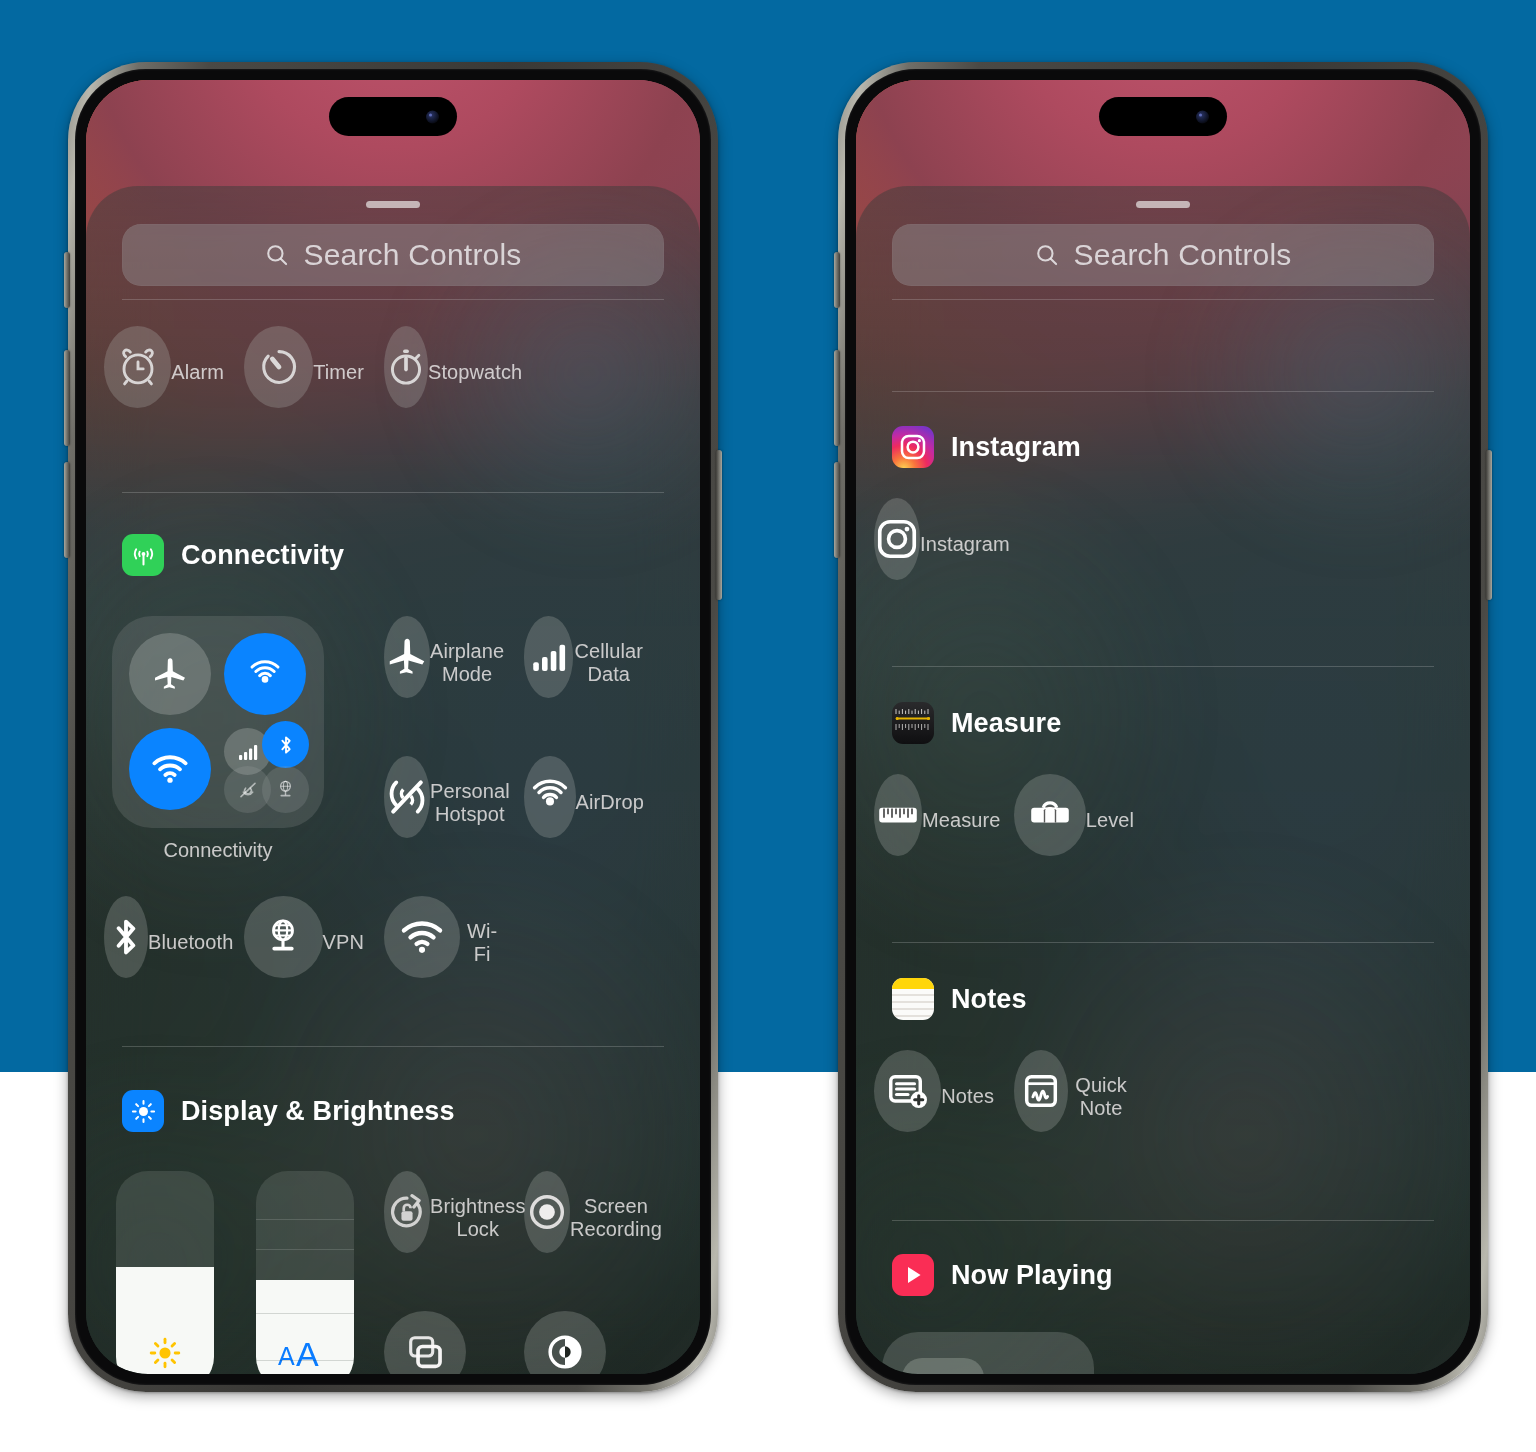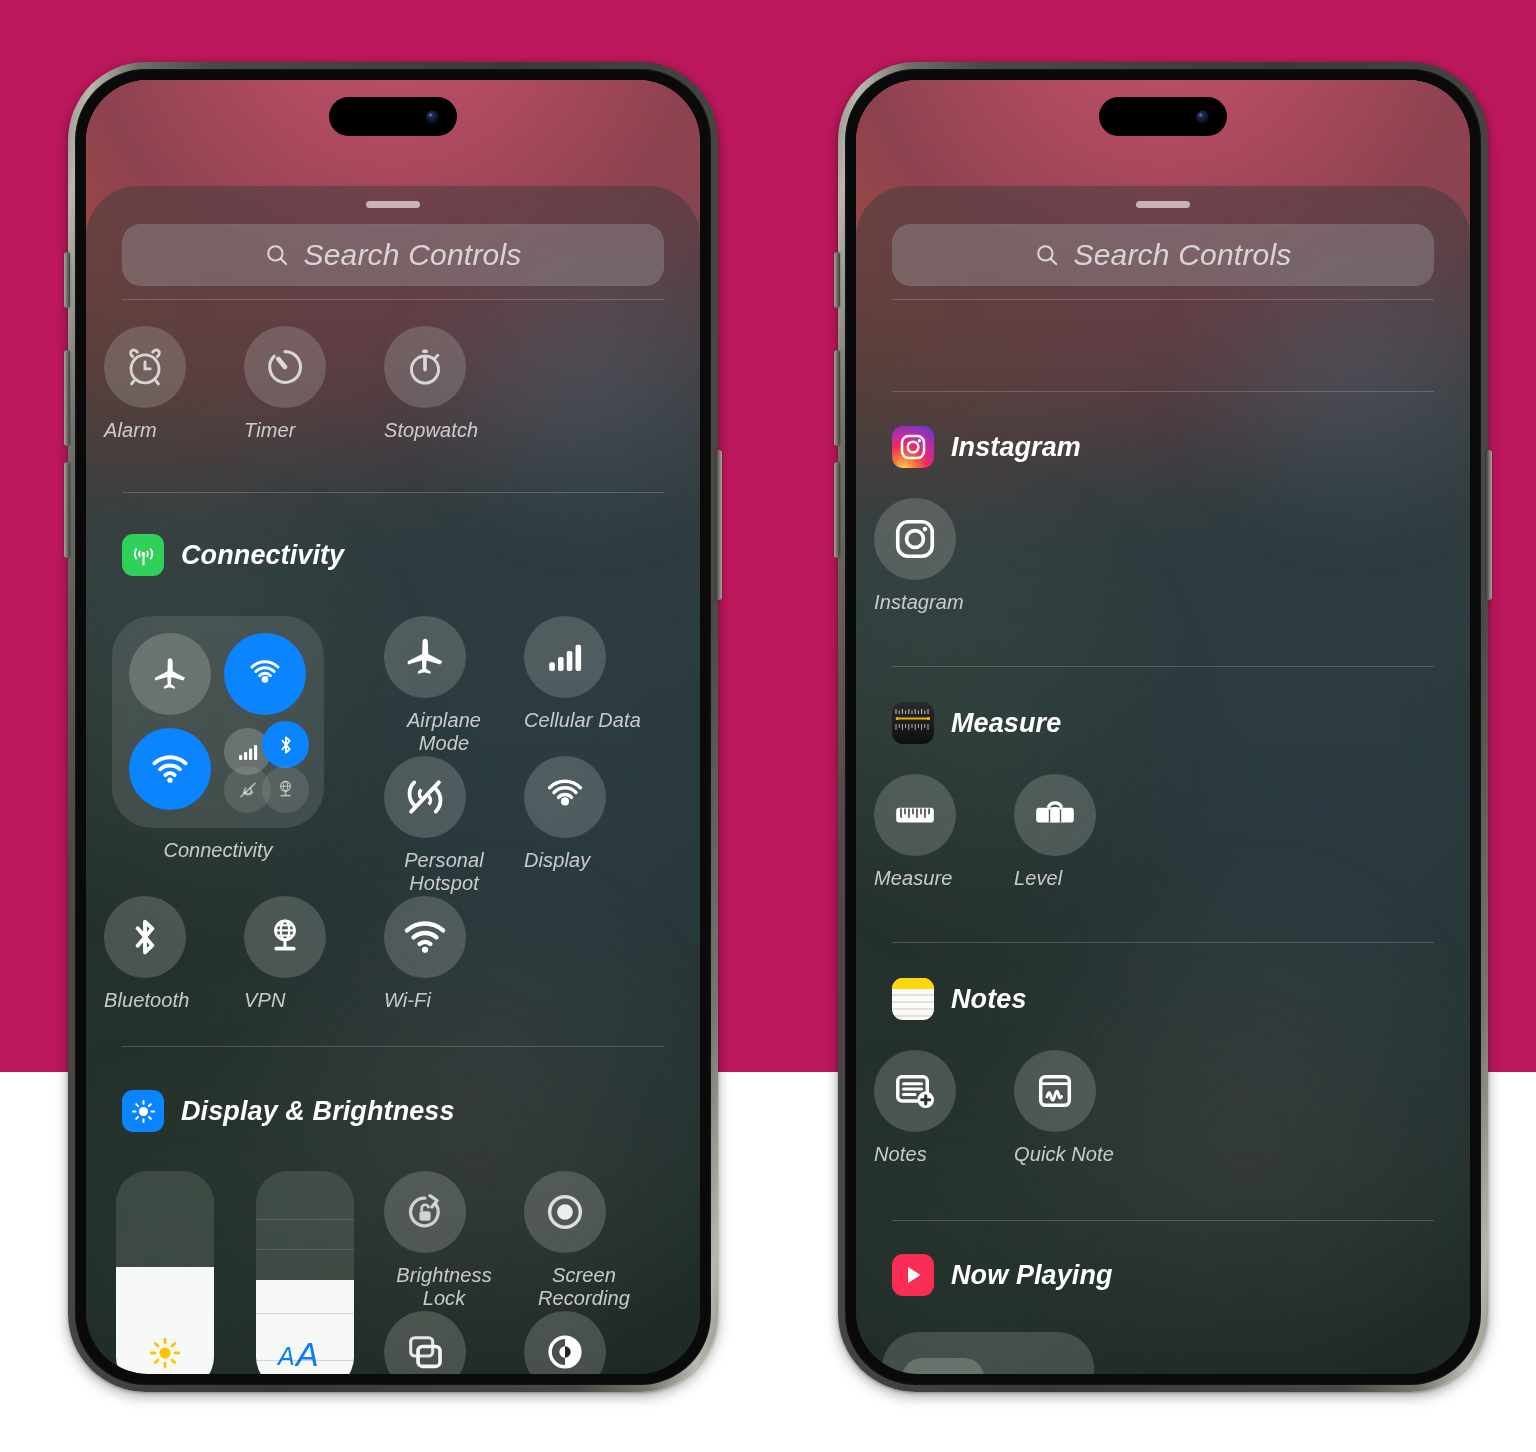--- a/index.html
+++ b/index.html
@@ -1,18 +1,18 @@
 <!DOCTYPE html>
 <html><head>
 <meta charset="utf-8">
 <style>
   * { margin:0; padding:0; box-sizing:border-box; }
   html,body{ width:1536px; height:1452px; background:#ffffff; overflow:hidden;
     font-family:"Liberation Sans", sans-serif; }
-  .stage{ position:relative; width:1536px; height:1072px; background:#be185d;font-style:italic; }
+  .stage{ position:relative; width:1536px; height:1072px; background:#0369a1; }
 
   
   .phone{ position:absolute; border-radius:78px; }
   .phone .titanium{
     position:absolute; inset:0; border-radius:78px;
     background:
       linear-gradient(100deg,#8e8d86 0%, #b9b8ae 3%, #6f6e68 8%, #4a4945 16%,
                       #3a3936 50%, #4a4945 84%, #77766f 92%, #b9b8ae 97%, #8e8d86 100%);
     box-shadow: 0 4px 14px rgba(0,0,0,.35), 0 1px 3px rgba(0,0,0,.3);
   }
@@ -78,21 +78,21 @@
   .mag{ width:26px; height:26px; }
 
   
   .divider{ position:absolute; height:1px; background:rgba(225,225,225,.22); }
   .sec-head{ position:absolute; display:flex; align-items:center; gap:17px; }
   .sec-head .appicon{ width:42px; height:42px; border-radius:11px; flex:none;
     display:flex; align-items:center; justify-content:center; overflow:hidden; }
   .sec-head .sec-title{ color:#fff; font-size:27px; font-weight:bold; letter-spacing:.1px; }
 
   
-  .tile{ position:absolute; display:flex; flex-direction:column; align-items:flex-start; width:120px; }
+  .tile{ position:absolute; display:flex; flex-direction:row; align-items:center; width:120px; }
   .tile .circ{ width:82px; height:82px; border-radius:50%;
     background:rgba(185,188,185,.26);
     display:flex; align-items:center; justify-content:center; }
   .tile .tlabel{ margin-top:11px; color:rgba(228,226,226,.86); font-size:20px;
     text-align:center; line-height:1.14; letter-spacing:.1px; }
 
   
   .conngrp{ position:absolute; }
   .conngrp .pad{ width:212px; height:212px; border-radius:40px;
     background:rgba(135,140,138,.26); position:relative; }
@@ -286,21 +286,21 @@
             <div class="tlabel">Personal Hotspot</div>
           </div>
 
           <div class="tile" style="left:438px; top:570px;">
             <div class="circ">
               <svg width="44" height="44" viewBox="0 0 24 24">
                 <circle cx="12" cy="14.4" r="2.2" fill="#fff"></circle>
                 <path d="M8.5 12.2a4.8 4.8 0 0 1 7 0M6 9.5a8.4 8.4 0 0 1 12 0M3.6 6.9a11.9 11.9 0 0 1 16.8 0" fill="none" stroke="#fff" stroke-width="1.9" stroke-linecap="round"></path>
               </svg>
             </div>
-            <div class="tlabel">Display</div>
+            <div class="tlabel">AirDrop</div>
           </div>
 
           <div class="tile" style="left:18px; top:710px;">
             <div class="circ">
               <svg width="44" height="44" viewBox="0 0 24 24">
                 <path d="M8 7.2 16 16.6 12 20.4V3.6l4 3.8L8 16.8" fill="none" stroke="#fff" stroke-width="2.1" stroke-linejoin="round" stroke-linecap="round"></path>
               </svg>
             </div>
             <div class="tlabel">Bluetooth</div>
           </div>

